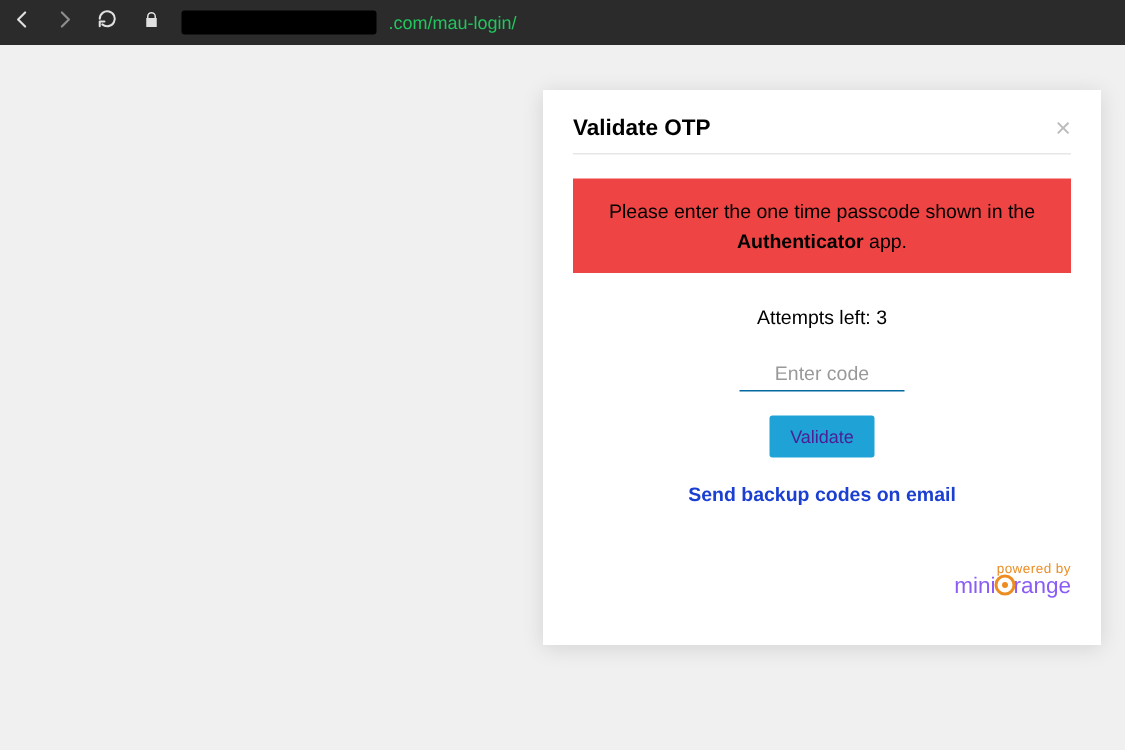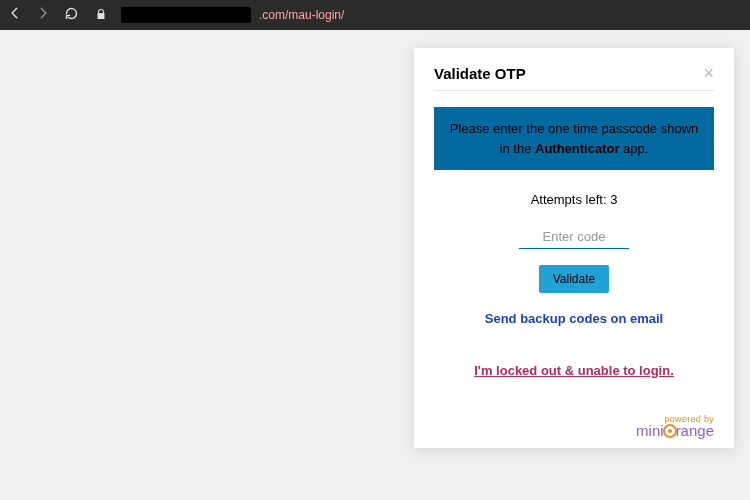--- a/index.html
+++ b/index.html
@@ -23,50 +23,50 @@
   .nav-icons .reload svg { width: 15px; height: 15px; }
   .lock-icon { margin-left: 6px; }
   .url-hidden {
     background: #000;
     width: 130px;
     height: 16px;
     border-radius: 2px;
     margin-left: 4px;
   }
   .url-visible {
-    color: #fca5a5;
+    color: #22c55e;
     font-size: 12px;
     margin-left: -2px;
   }
   .page-bg {
     background: #f0f0f0;
     width: 100%;
     height: calc(100% - 30px);
     position: relative;
   }
   .dialog {
     position: absolute;
-    top: 18px;
+    top: 30px;
     right: 16px;
-    width: 320px;
+    width: 372px;
     background: #fff;
     box-shadow: 0 2px 14px rgba(0,0,0,0.12);
-    padding: 16px 20px 8px 20px;
+    padding: 16px 20px 30px 20px;
   }
   .dialog-header {
     display: flex;
     justify-content: space-between;
     align-items: center;
     border-bottom: 1px solid #e6e6e6;
     padding-bottom: 8px;
   }
   .dialog-title { font-weight: 700; font-size: 15px; }
   .close-x { color: #bbb; font-size: 18px; cursor: pointer; line-height: 1; }
   .info-box {
-    background: #0369a1;
+    background: #ef4444;
     text-align: center;
     padding: 12px 14px;
     margin-top: 16px;
     font-size: 13px;
     line-height: 1.5;
   }
   .info-box .auth-word { font-weight: 700; }
   .attempts {
     text-align: center;
     margin-top: 22px;
@@ -85,21 +85,21 @@
     text-align: center;
     font-size: 13px;
     padding: 4px 2px;
     outline: none;
     color: #555;
   }
   .otp-input::placeholder { color: #999; }
   .validate-wrap { display:flex; justify-content:center; margin-top: 16px; }
   .validate-btn {
     background: #1fa3d6;
-    color: #000000;
+    color: #4c1d95;
     border: none;
     padding: 7px 14px;
     font-size: 12px;
     border-radius: 2px;
     cursor: pointer;
   }
   .link-row { text-align: center; margin-top: 16px; }
   .backup-link {
     color: #1a3fd1;
     font-weight: 700;
@@ -197,23 +197,20 @@
     </div>
 
     <div class="validate-wrap">
       <button class="validate-btn">Validate</button>
     </div>
 
     <div class="link-row">
       <a class="backup-link">Send backup codes on email</a>
     </div>
 
-    <div class="lockout-row">
-      <a class="lockout-link">I'm locked out &amp; unable to login.</a>
-    </div>
 
     <div class="powered-row">
       <span class="powered-by">powered by</span>
       <span class="brand">
         <span>mini</span><span class="o-ring"></span><span>range</span>
       </span>
     </div>
   </div>
 </div>
 

